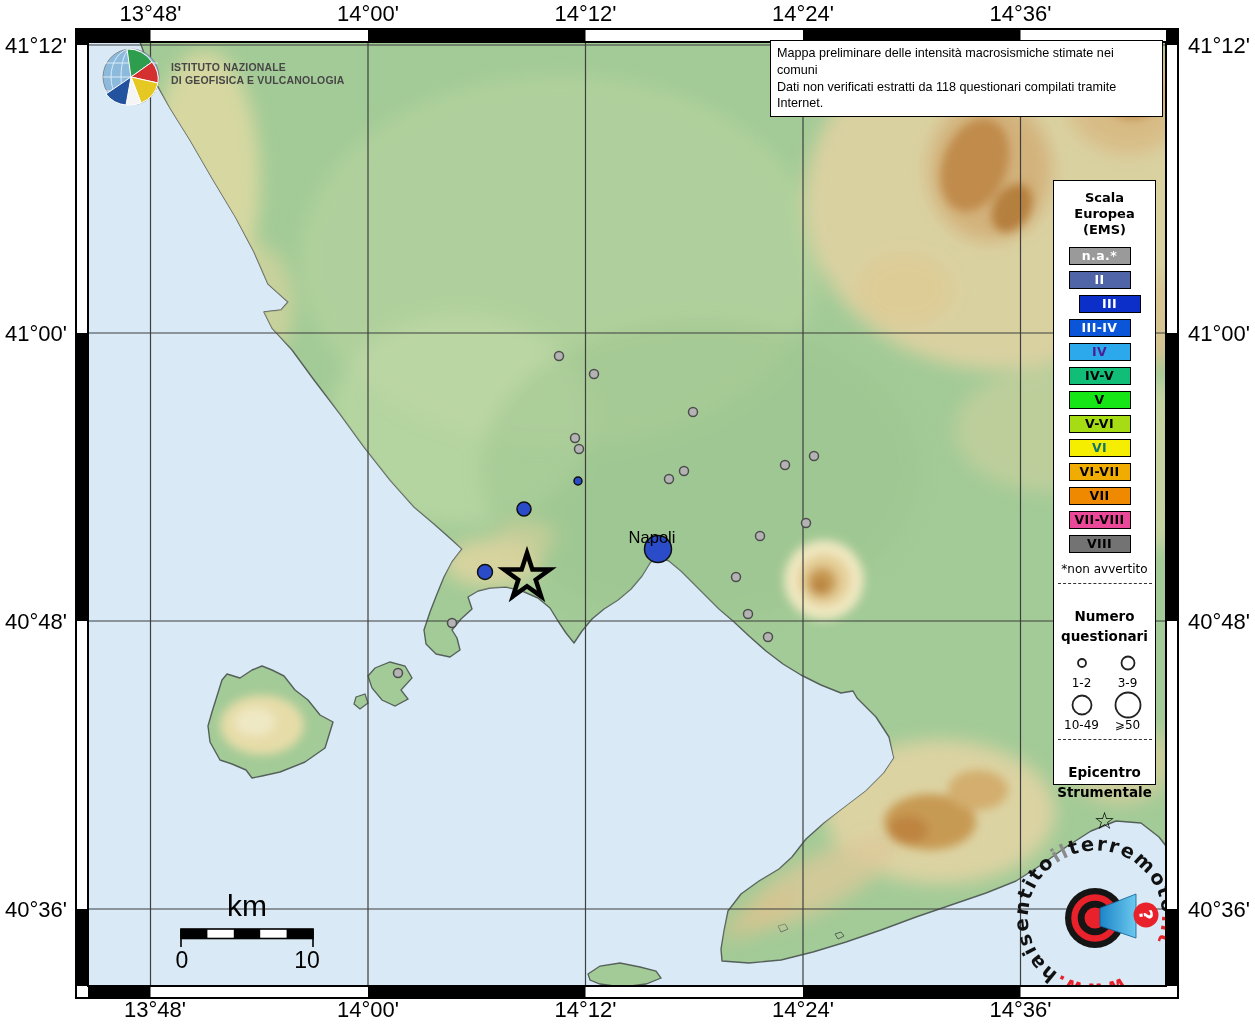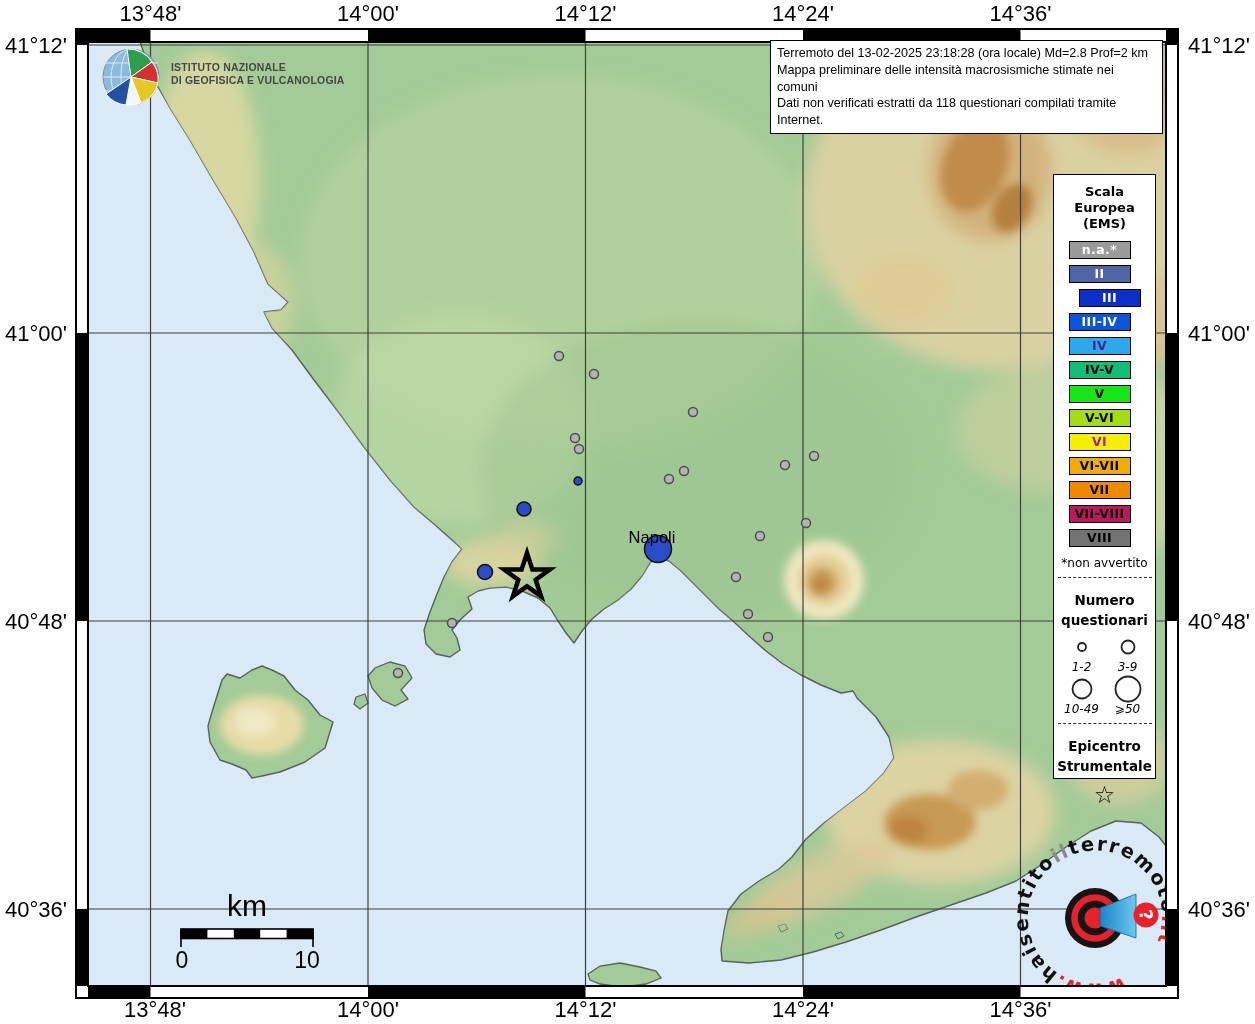--- a/index.html
+++ b/index.html
@@ -8,31 +8,31 @@
   #mapsvg{position:absolute;left:0;top:0;}
   .axlbl{font-family:"Liberation Sans",sans-serif;font-size:22px;fill:#000;}
   
   #titlebox{position:absolute;left:770px;top:40px;width:379px;background:#fff;
             border:1.6px solid #000;padding:4px 6px;font-size:12.6px;line-height:16.8px;color:#000;}
   
   #ingv-text{position:absolute;left:171px;top:61px;color:#474747;font-weight:bold;
              font-size:10.8px;line-height:12.5px;letter-spacing:.2px;transform:scaleX(.97);
              transform-origin:left top;white-space:nowrap;}
   
-  #legend{position:absolute;left:1053px;top:174px;width:103px;height:605px;background:#fff;
+  #legend{position:absolute;left:1053px;top:180px;width:103px;height:605px;background:#fff;
           border:1.6px solid #000;box-sizing:border-box;font-family:"DejaVu Sans",sans-serif;
           display:flex;flex-direction:column;align-items:center;}
   .lg-title{font-weight:bold;font-size:13px;line-height:16px;text-align:center;margin-top:9px;}
   #ems-classes{margin-top:9px;display:flex;flex-direction:column;gap:6px;}
   .ems-box{width:62px;height:18px;border:1.6px solid #000;box-sizing:border-box;
            font-weight:bold;font-size:12.5px;line-height:15px;text-align:center;letter-spacing:.4px;}
   .footnote{font-size:12px;margin-top:9px;font-family:"DejaVu Sans",sans-serif;}
   .dashsep{width:94px;border:0;border-top:1.6px dashed #333;margin:7px 0 0 0;}
-  .lg-sub{font-weight:bold;font-size:13.5px;line-height:20px;text-align:center;margin-top:12px;}
-  #q-grid{display:grid;grid-template-columns:46px 46px;margin-top:2px;font-style:italic;}
+  .lg-sub{font-weight:bold;font-size:13.5px;line-height:20px;text-align:center;margin-top:22px;}
+  #q-grid{display:grid;grid-template-columns:46px 46px;margin-top:2px;}
   .q-cell{display:flex;flex-direction:column;align-items:center;}
   .q-lbl{font-size:12px;font-family:"DejaVu Sans",sans-serif;margin-top:-2px;}
   .epi-star{font-size:24px;line-height:26px;margin-top:6px;}
 </style>
 </head>
 <body>
 
 <div id="stage">
 
 <svg id="mapsvg" width="1255" height="1024" viewBox="0 0 1255 1024">
@@ -256,21 +256,20 @@
       </g>
   <g id="axis-right">
         <text x="1219" y="53" text-anchor="middle" class="axlbl">41°12'</text>
         <text x="1219" y="341" text-anchor="middle" class="axlbl">41°00'</text>
         <text x="1219" y="629" text-anchor="middle" class="axlbl">40°48'</text>
         <text x="1219" y="917" text-anchor="middle" class="axlbl">40°36'</text>
       </g>
 </svg>
 
 <div id="titlebox">
-  <div>Terremoto del 13-02-2025 23:18:28 (ora locale) Md=2.8 Prof=2 km</div>
   <div>Mappa preliminare delle intensità macrosismiche stimate nei comuni</div>
   <div>Dati non verificati estratti da 118 questionari compilati tramite Internet.</div>
 </div>
 
 <div id="ingv-text">
   <div>ISTITUTO NAZIONALE</div>
   <div>DI GEOFISICA E VULCANOLOGIA</div>
 </div>
 
 <div id="legend">
@@ -281,24 +280,24 @@
   </div>
   <div id="ems-classes">
         <div class="ems-box" style="background: rgb(154, 154, 154); color: rgb(255, 255, 255);">n.a.*</div>
         <div class="ems-box" style="background: rgb(80, 101, 168); color: rgb(255, 255, 255);">II</div>
         <div class="ems-box" style="background: rgb(11, 47, 200); color: rgb(255, 255, 255); margin-left: 10px;">III</div>
         <div class="ems-box" style="background: rgb(10, 85, 216); color: rgb(255, 255, 255);">III-IV</div>
         <div class="ems-box" style="background: rgb(44, 168, 236); color: #4c1d95;">IV</div>
         <div class="ems-box" style="background: rgb(16, 190, 120); color: rgb(0, 0, 0);">IV-V</div>
         <div class="ems-box" style="background: rgb(22, 230, 22); color: rgb(0, 0, 0);">V</div>
         <div class="ems-box" style="background: rgb(166, 220, 20); color: rgb(0, 0, 0);">V-VI</div>
-        <div class="ems-box" style="background: rgb(246, 238, 0); color: #a21caf;">VI</div>
+        <div class="ems-box" style="background: rgb(246, 238, 0); color: #0f766e;">VI</div>
         <div class="ems-box" style="background: rgb(240, 172, 0); color: rgb(0, 0, 0);">VI-VII</div>
         <div class="ems-box" style="background: rgb(239, 138, 0); color: rgb(0, 0, 0);">VII</div>
-        <div class="ems-box" style="background: #be185d; color: rgb(0, 0, 0);">VII-VIII</div>
+        <div class="ems-box" style="background: #ec4899; color: rgb(0, 0, 0);">VII-VIII</div>
         <div class="ems-box" style="background: #737373; color: rgb(0, 0, 0);">VIII</div>
       </div>
   <div class="footnote">*non avvertito</div>
   <hr class="dashsep">
   <div class="lg-sub">
     <div>Numero</div>
     <div>questionari</div>
   </div>
   <div id="q-grid">
         <div class="q-cell">

